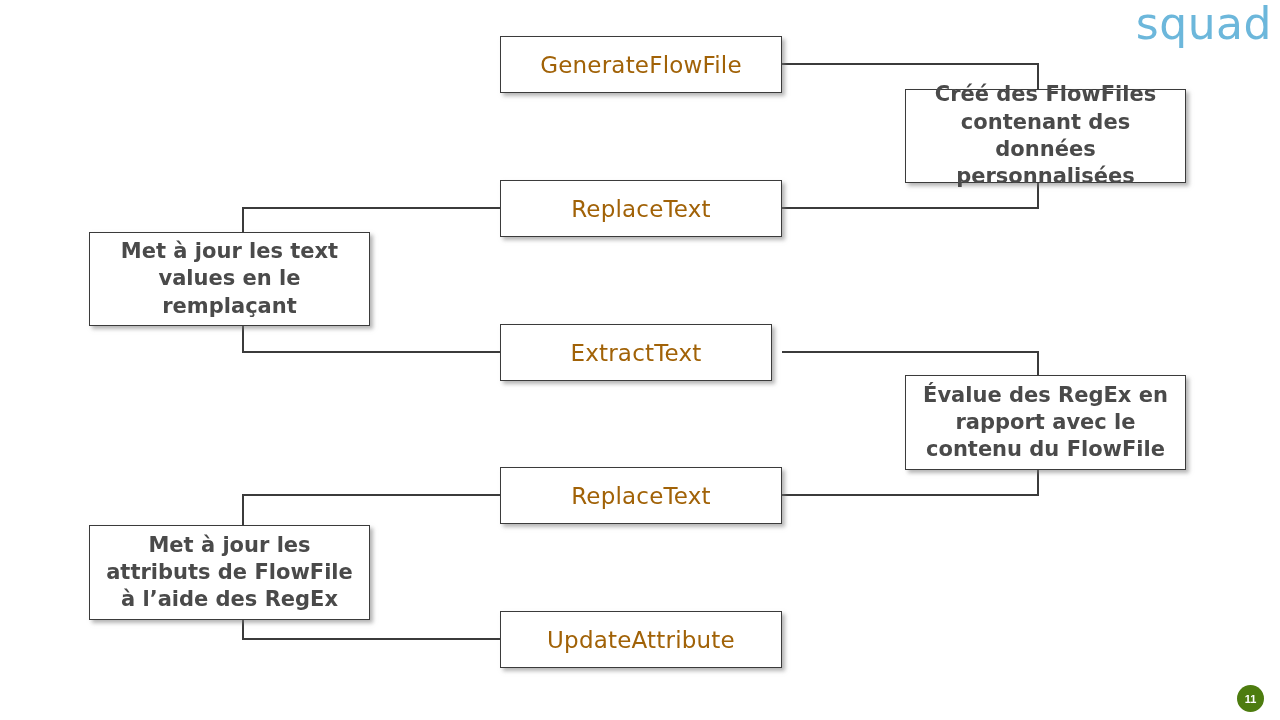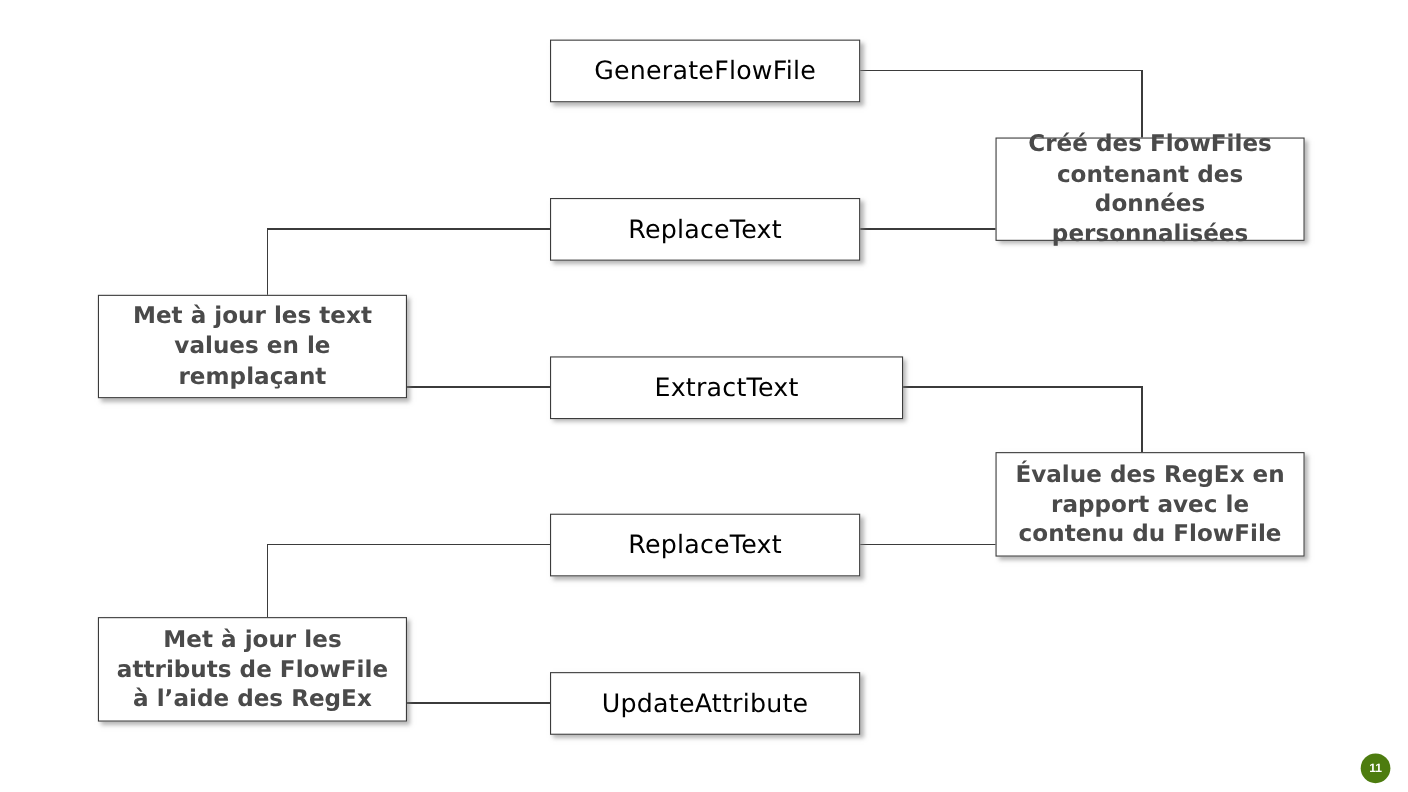--- a/index.html
+++ b/index.html
@@ -48,34 +48,33 @@
     background: #ffffff;
     border: 1px solid #3b3b3b;
     display: flex;
     align-items: center;
     justify-content: center;
     text-align: center;
     box-shadow: 3px 3px 4px rgba(120,120,120,0.55);
     z-index: 3;
   }
   .proc-node {
-    color: #000000;
+    color: #a16207;
     font-size: 23px;
     font-weight: 400;
     letter-spacing: 0.2px;
     font-family: "DejaVu Sans", sans-serif;
   }
   .note-node {
     color: #4a4a4a;
     font-size: 21px;
     font-weight: 700;
     line-height: 1.30;
     padding: 4px 8px;
     font-family: "DejaVu Sans", sans-serif;
-    margin-top: 36px;
   }
   .note-node .note-text {
     display: block;
     width: 100%;
   }
 
   
   #slide-number {
     position: absolute;
     right: 16px;
@@ -92,20 +91,21 @@
     justify-content: center;
     font-family: "Liberation Sans", sans-serif;
     z-index: 4;
   }
 </style>
 </head>
 <body>
 
 <div id="slide">
 
+  <div id="brand-logo">squad</div>
 
   <svg id="connectors" viewBox="0 0 1280 720" width="1280" height="720">
     <g stroke="#3b3b3b" stroke-width="1.4" fill="none" shape-rendering="crispEdges">
 
       <path d="M782,64 L1038,64 L1038,208 L782,208"></path>
 
       <path d="M782,352 L1038,352 L1038,495 L782,495"></path>
 
       <path d="M500,208 L243,208 L243,352 L500,352"></path>
 
@@ -114,21 +114,21 @@
   </svg>
 
   <div class="node proc-node" style="left:500px; top:36px; width:282px; height:57px;">
     <span>GenerateFlowFile</span>
   </div>
 
   <div class="node proc-node" style="left:500px; top:180px; width:282px; height:57px;">
     <span>ReplaceText</span>
   </div>
 
-  <div class="node proc-node" style="left:500px; top:324px; width:321px; height:57px;">
+  <div class="node proc-node" style="left:500px; top:324px; width:272px; height:57px;">
     <span>ExtractText</span>
   </div>
 
   <div class="node proc-node" style="left:500px; top:467px; width:282px; height:57px;">
     <span>ReplaceText</span>
   </div>
 
   <div class="node proc-node" style="left:500px; top:611px; width:282px; height:57px;align-items:center;">
     <span>UpdateAttribute</span>
   </div>

